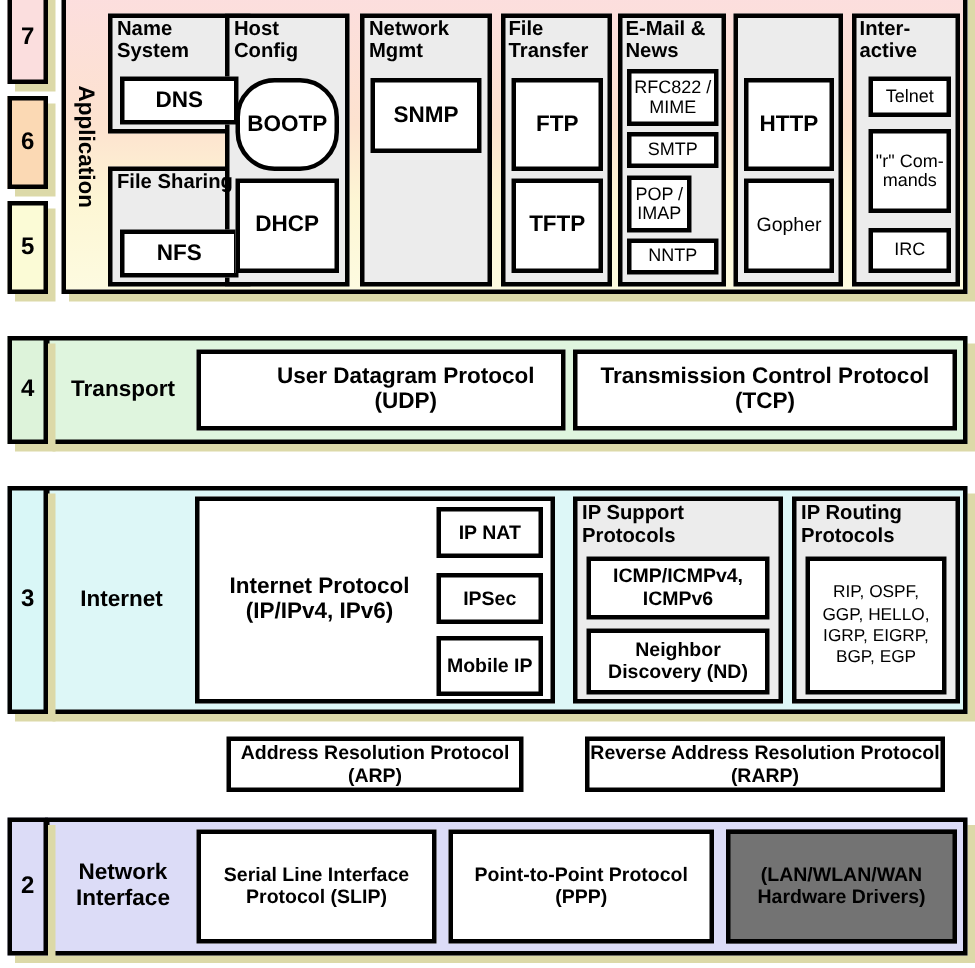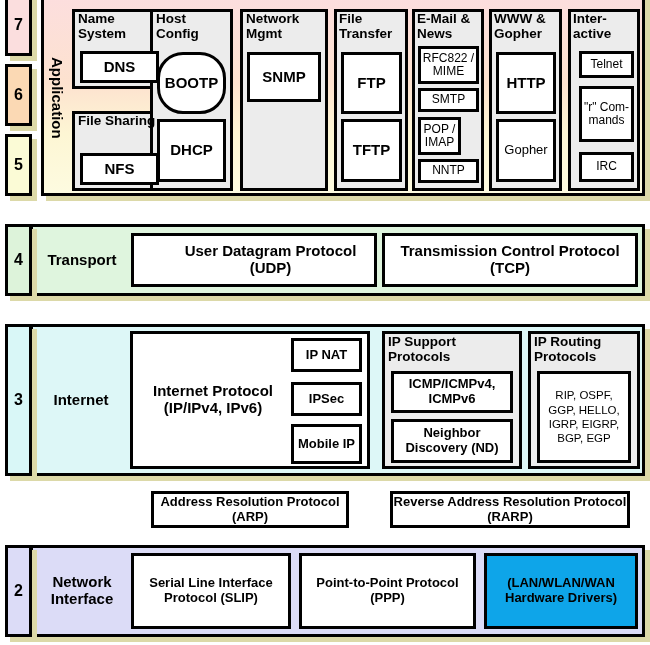--- a/index.html
+++ b/index.html
@@ -55,21 +55,21 @@
     position:absolute;left:6px;top:3px;right:4px;
     font-weight:bold;font-size:13.5px;line-height:1.1;
     text-align:left;z-index:6;
   }
   .wbox{
     position:absolute;background:#ffffff;border:3px solid #000;
     box-sizing:border-box;z-index:5;
     display:flex;align-items:center;justify-content:center;
     text-align:center;line-height:1.12;
   }
-  .wbox.gray{background:#0ea5e9;}
+  .wbox.gray{background:#737373;}
   .b-bold{font-weight:bold;}
   .f15{font-size:15px;}
   .f13{font-size:13px;}
   .f12{font-size:12px;}
   .f11{font-size:11.5px;}
 
   
   .watermark{
     position:absolute;left:52px;top:326px;width:600px;height:58px;
     font-size:46px;font-weight:bold;color:#eef0f0;
@@ -131,21 +131,20 @@
   <div class="wbox b-bold f15" style="left:341px;top:119px;width:61px;height:63px;">TFTP</div>
 
   <div class="gbox" style="left:412px;top:9px;width:72px;height:182px;"></div>
   <div class="gtitle" style="left:417px;top:12px;width:66px;">E-Mail &amp; News</div>
   <div class="wbox f12" style="left:418px;top:46px;width:61px;height:38px;">RFC822 / MIME</div>
   <div class="wbox f12" style="left:418px;top:88px;width:61px;height:24px;">SMTP</div>
   <div class="wbox f12" style="left:418px;top:117px;width:43px;height:38px;">POP / IMAP</div>
   <div class="wbox f12" style="left:418px;top:159px;width:61px;height:24px;">NNTP</div>
 
   <div class="gbox" style="left:489px;top:9px;width:73px;height:182px;"></div>
-  <div class="gtitle" style="left:494px;top:12px;width:67px;">WWW &amp; Gopher</div>
   <div class="wbox b-bold f15" style="left:496px;top:52px;width:60px;height:62px;">HTTP</div>
   <div class="wbox f13" style="left:496px;top:119px;width:60px;height:63px;">Gopher</div>
 
   <div class="gbox" style="left:568px;top:9px;width:72px;height:182px;"></div>
   <div class="gtitle" style="left:573px;top:12px;width:66px;">Inter-active</div>
   <div class="wbox f12" style="left:579px;top:51px;width:55px;height:27px;">Telnet</div>
   <div class="wbox f12" style="left:579px;top:86px;width:55px;height:56px;">"r" Com-mands</div>
   <div class="wbox f12" style="left:579px;top:152px;width:55px;height:30px;">IRC</div>
 
   <div class="panel transport" style="left:30px;top:224px;width:615px;height:72px;"></div>

